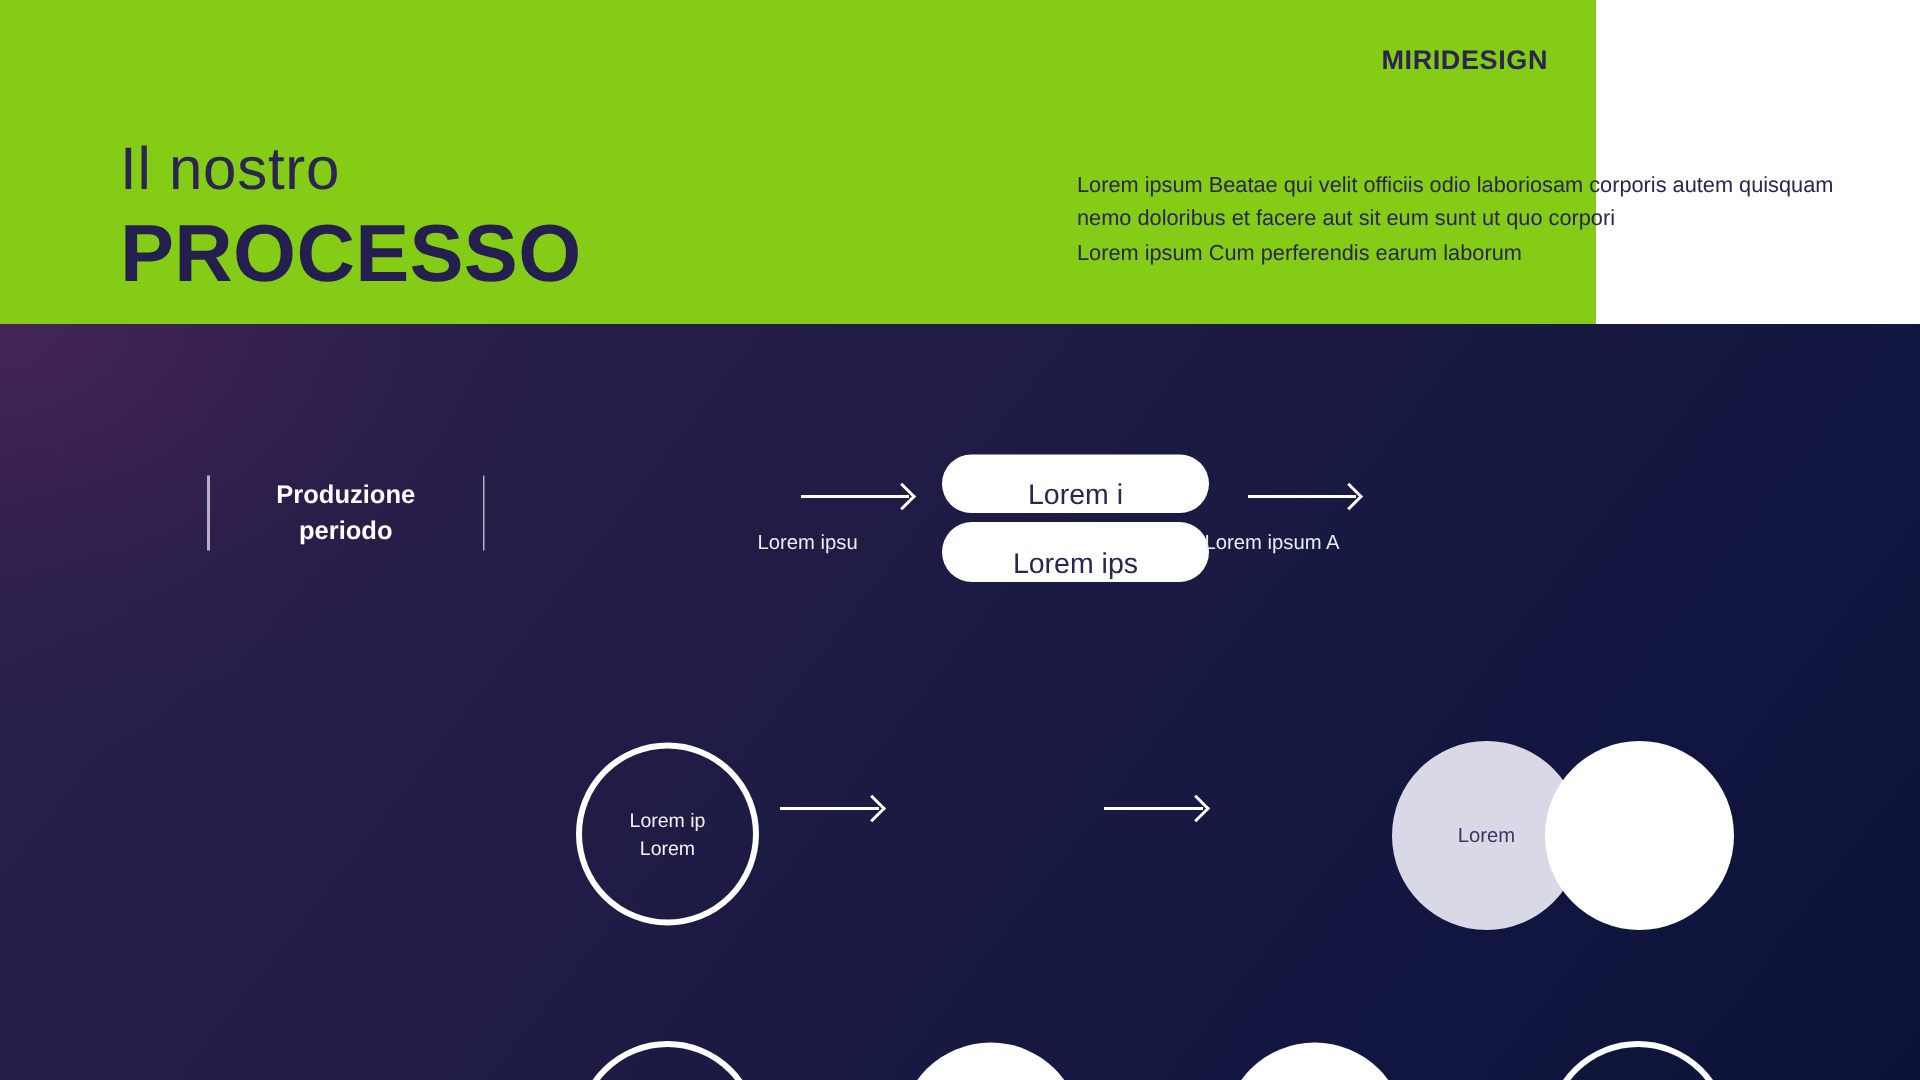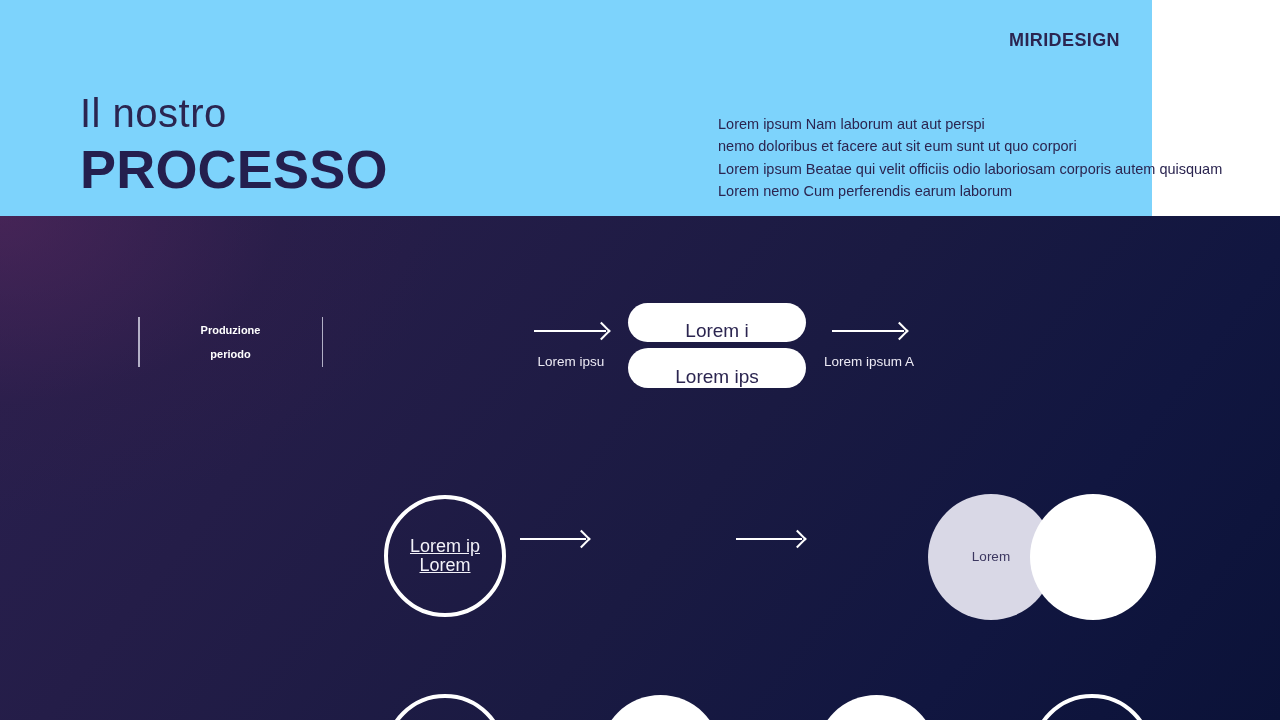--- a/index.html
+++ b/index.html
@@ -19,23 +19,23 @@
     width: 1280px;
     height: 720px;
     background: #ffffff;
     overflow: hidden;
   }
 
   
   .header-band {
     position: absolute;
     left: 0; top: 0;
-    width: 1152px;
+    width: 1064px;
     height: 216px;
-    background: #7dd3fc;
+    background: #84cc16;
   }
   .brand {
     position: absolute;
     right: 32px;
     top: 30px;
     font-size: 18px;
     font-weight: bold;
     letter-spacing: 0.4px;
     color: #2b2550;
   }
@@ -96,21 +96,21 @@
   }
   .row-label .rule {
     width: 1.5px;
     height: 50px;
     background: rgba(226,225,240,0.75);
     flex: 0 0 auto;
   }
   .row-label .rule.left  { margin-right: 22px; }
   .row-label .rule.right { margin-left: 22px; }
   .row-label .label-text {
-    font-size: 11px;
+    font-size: 17px;
     font-weight: bold;
     color: #ffffff;
     text-align: center;
     line-height: 24px;
     width: 138px;
     white-space: pre-line;
   }
 
   
   .node {
@@ -119,24 +119,23 @@
     align-items: center;
     justify-content: center;
     text-align: center;
     box-sizing: border-box;
   }
   .circle-outline {
     border-radius: 50%;
     border: 4px solid #ffffff;
     background: transparent;
     color: #f2f1f8;
-    font-size: 18px;
+    font-size: 13px;
     line-height: 19.5px;
     white-space: pre-line;
-    text-decoration: underline;
   }
   .circle-solid {
     border-radius: 50%;
     background: #ffffff;
     color: #2b2550;
     font-size: 13.5px;
     line-height: 19.5px;
     white-space: pre-line;
   }
   .circle-tint {
@@ -180,42 +179,41 @@
     height: 11px;
     border-top: 2px solid #ffffff;
     border-right: 2px solid #ffffff;
     transform: translateY(-50%) rotate(45deg);
   }
   .arrow-label {
     position: absolute;
     font-size: 13.5px;
     color: #eceaf4;
     white-space: nowrap;
-    text-align: center;
+    text-align: left;
   }
 </style>
 </head>
 <body>
 
 <div class="slide">
 
   <div class="header-band">
 
     <div class="brand">MIRIDESIGN</div>
 
     <div class="title-block">
       <div class="title-light">Il nostro</div>
       <div class="title-bold">PROCESSO</div>
     </div>
 
     <div class="intro-block">
-      <div class="intro-line">Lorem ipsum Nam laborum aut aut perspi</div>
+      <div class="intro-line">Lorem ipsum Beatae qui velit officiis odio laboriosam corporis autem quisquam</div>
       <div class="intro-line">nemo doloribus et facere aut sit eum sunt ut quo corpori</div>
-      <div class="intro-line">Lorem ipsum Beatae qui velit officiis odio laboriosam corporis autem quisquam</div>
-      <div class="intro-line">Lorem nemo Cum perferendis earum laborum</div>
+      <div class="intro-line">Lorem ipsum Cum perferendis earum laborum</div>
     </div>
   </div>
 
   <div class="dark-panel">
 
     <div class="row-label" style="left:138px; top:95px;">
       <div class="rule left"></div>
       <div class="label-text">Produzione
 periodo</div>
       <div class="rule right"></div>

